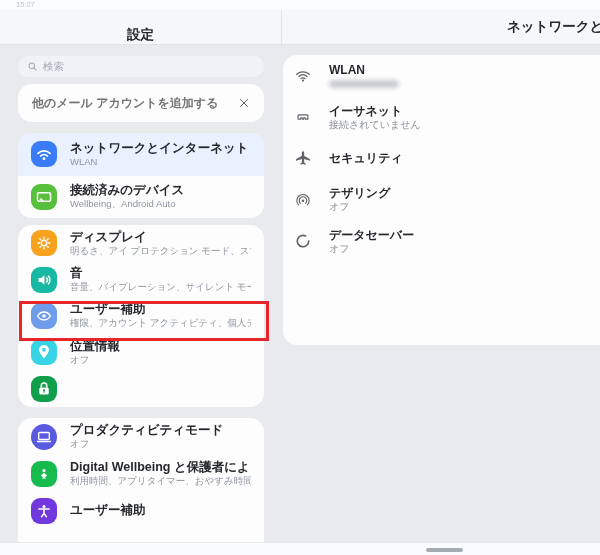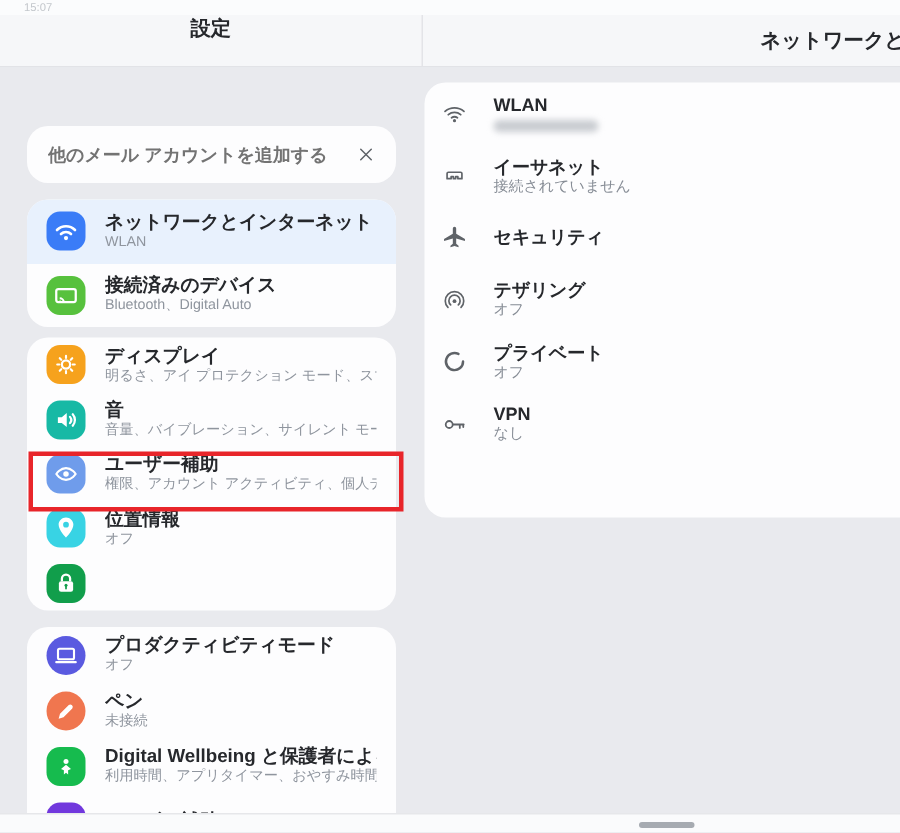--- a/index.html
+++ b/index.html
@@ -9,21 +9,21 @@
     background:#e9eaee;
     font-family:"Liberation Sans","DejaVu Sans",sans-serif;
     color:#222529;
   }
   
   .statusbar { position:absolute; top:0; left:0; width:600px; height:10px; background:#fbfcfd; }
   .status-time { position:absolute; top:0px; left:16px; font-size:7.5px; color:#c3c7cc; }
   .header { position:absolute; top:10px; left:0; width:600px; height:35px;
             background:#f6f7f9; border-bottom:1px solid #e2e3e7; }
   .header-left { position:absolute; left:0; top:0; width:281px; height:100%;
-                 display:flex; align-items:flex-start; justify-content:center; }
+                 display:flex; align-items:flex-end; justify-content:center; }
   .header-divider { position:absolute; left:281px; top:0; width:1px; height:100%; background:#e3e4e8; }
   .header-title { font-size:13.5px; font-weight:700; color:#26282c; }
   .header-right-title { position:absolute; left:507px; top:0; height:100%;
                         display:flex; align-items:center; white-space:nowrap;
                         font-size:13.5px; font-weight:700; color:#26282c; }
   
   .content { position:absolute; top:45px; left:0; width:600px; height:497px; overflow:hidden; }
   .left-pane { position:absolute; left:0; top:0; width:281px; height:100%; }
   .right-pane { position:absolute; left:283px; top:0; width:317px; height:100%; }
   
@@ -85,20 +85,29 @@
   <div class="header-left" data-name="header-left">
     <span class="header-title" data-name="page-title">設定</span>
   </div>
   <div class="header-divider" data-name="pane-divider"></div>
   <div class="header-right-title" data-name="detail-page-title">ネットワークとインターネット</div>
 </div>
 
 <div class="content" data-name="content-area">
 
   <div class="left-pane" data-name="settings-list-pane">
+    <div class="search" data-name="search-input">
+      <span data-name="search-icon">
+        <svg viewBox="0 0 24 24">
+            <circle cx="10.5" cy="10.5" r="6" fill="none" stroke="#a4aab2" stroke-width="2.2"></circle>
+            <path d="M15 15l5 5" stroke="#a4aab2" stroke-width="2.2" stroke-linecap="round"></path>
+          </svg>
+      </span>
+      <span class="search-ph" data-name="search-placeholder">検索</span>
+    </div>
 
     <div class="mailcard" data-name="add-mail-account-suggestion">
       <span class="mail-text" data-name="suggestion-text">他のメール アカウントを追加する</span>
       <span class="xicon" data-name="close-icon">
         <svg viewBox="0 0 24 24">
             <path d="M5 5l14 14M19 5L5 19" stroke="#5f6368" stroke-width="2" stroke-linecap="round"></path>
           </svg>
       </span>
     </div>
 
@@ -119,21 +128,21 @@
         <div class="lrow" data-name="settings-item-devices">
           <span class="licon" data-name="devices-icon" style="background: rgb(87, 193, 61); color: rgb(87, 193, 61);">
             <svg viewBox="0 0 24 24">
               <rect x="4.2" y="6.8" width="15.6" height="10.4" rx="1.6" fill="none" stroke="#fff" stroke-width="1.8"></rect>
               <path d="M7 14.2a3.2 3.2 0 0 1 3.2 3.2" stroke="#fff" stroke-width="1.6" fill="none"></path>
               <circle cx="7.3" cy="16.9" r="1" fill="#fff"></circle>
             </svg>
           </span>
           <span class="ltxt">
             <span class="lt" data-name="settings-item-title">接続済みのデバイス</span>
-            <span class="ls" data-name="settings-item-subtitle">Bluetooth、Digital Auto</span>
+            <span class="ls" data-name="settings-item-subtitle">Wellbeing、Android Auto</span>
           </span>
         </div>
       </div>
     <div class="card card-b" data-name="settings-group-device">
         <div class="lrow" data-name="settings-item-display">
           <span class="licon" data-name="display-icon" style="background: rgb(246, 162, 29); color: rgb(246, 162, 29);">
             <svg viewBox="0 0 24 24">
               <circle cx="12" cy="12" r="3.3" fill="none" stroke="#fff" stroke-width="1.8"></circle>
               <path d="M12 5v1.7M12 17.3V19M5 12h1.7M17.3 12H19M7 7l1.2 1.2M15.8 15.8L17 17M17 7l-1.2 1.2M8.2 15.8L7 17" stroke="#fff" stroke-width="1.7" stroke-linecap="round"></path>
             </svg>
@@ -196,31 +205,20 @@
             <svg viewBox="0 0 24 24">
               <rect x="5.6" y="6.6" width="12.8" height="8.4" rx="1.2" fill="none" stroke="#fff" stroke-width="1.7"></rect>
               <path d="M4.2 17.3h15.6" stroke="#fff" stroke-width="1.7" stroke-linecap="round"></path>
             </svg>
           </span>
           <span class="ltxt">
             <span class="lt" data-name="settings-item-title">プロダクティビティモード</span>
             <span class="ls" data-name="settings-item-subtitle">オフ</span>
           </span>
         </div>
-        <div class="lrow" data-name="settings-item-pen">
-          <span class="licon" data-name="pen-icon" style="background: rgb(240, 118, 79); color: rgb(240, 118, 79);">
-            <svg viewBox="0 0 24 24">
-              <path d="M7.2 14.2l7-7a2 2 0 0 1 2.8 2.8l-7 7-3.9 1.1z" fill="#fff"></path>
-            </svg>
-          </span>
-          <span class="ltxt">
-            <span class="lt" data-name="settings-item-title">ペン</span>
-            <span class="ls" data-name="settings-item-subtitle">未接続</span>
-          </span>
-        </div>
         <div class="lrow" data-name="settings-item-wellbeing">
           <span class="licon" data-name="wellbeing-icon" style="background: rgb(22, 187, 78); color: rgb(22, 187, 78);">
             <svg viewBox="0 0 24 24">
               <circle cx="12" cy="7.9" r="2" fill="#fff"></circle>
               <path d="M12 10.6l-4 3.4 2.3.9v3.4l1.7-1.2 1.7 1.2v-3.4l2.3-.9z" fill="#fff"></path>
             </svg>
           </span>
           <span class="ltxt">
             <span class="lt" data-name="settings-item-title">Digital Wellbeing と保護者による使用制限</span>
             <span class="ls" data-name="settings-item-subtitle">利用時間、アプリタイマー、おやすみ時間のスケジュール</span>
@@ -292,34 +290,22 @@
             <span class="rs" data-name="network-item-subtitle">オフ</span>
           </span>
         </div>
         <div class="rrow" data-name="network-item-datasaver">
           <span class="ricon" data-name="data-saver-icon">
             <svg viewBox="0 0 24 24">
               <path d="M15.5 5.3A7.6 7.6 0 1 0 19.6 12" stroke="#5f6368" stroke-width="2.2" fill="none" stroke-linecap="round"></path>
             </svg>
           </span>
           <span class="rtxt">
-            <span class="rt" data-name="network-item-title">プライベート</span>
+            <span class="rt" data-name="network-item-title">データセーバー</span>
             <span class="rs" data-name="network-item-subtitle">オフ</span>
-          </span>
-        </div>
-        <div class="rrow" data-name="network-item-vpn">
-          <span class="ricon" data-name="vpn-key-icon">
-            <svg viewBox="0 0 24 24">
-              <circle cx="7.3" cy="12" r="3.1" fill="none" stroke="#5f6368" stroke-width="1.6"></circle>
-              <path d="M10.6 12h9.6M16.7 12v3M19.8 12v2.3" stroke="#5f6368" stroke-width="1.6" stroke-linecap="round"></path>
-            </svg>
-          </span>
-          <span class="rtxt">
-            <span class="rt" data-name="network-item-title">VPN</span>
-            <span class="rs" data-name="network-item-subtitle">なし</span>
           </span>
         </div>
       </div>
   </div>
 
 </div>
 
 <div class="navbar" data-name="gesture-nav-bar">
   <div class="nav-handle" data-name="gesture-handle"></div>
 </div>

